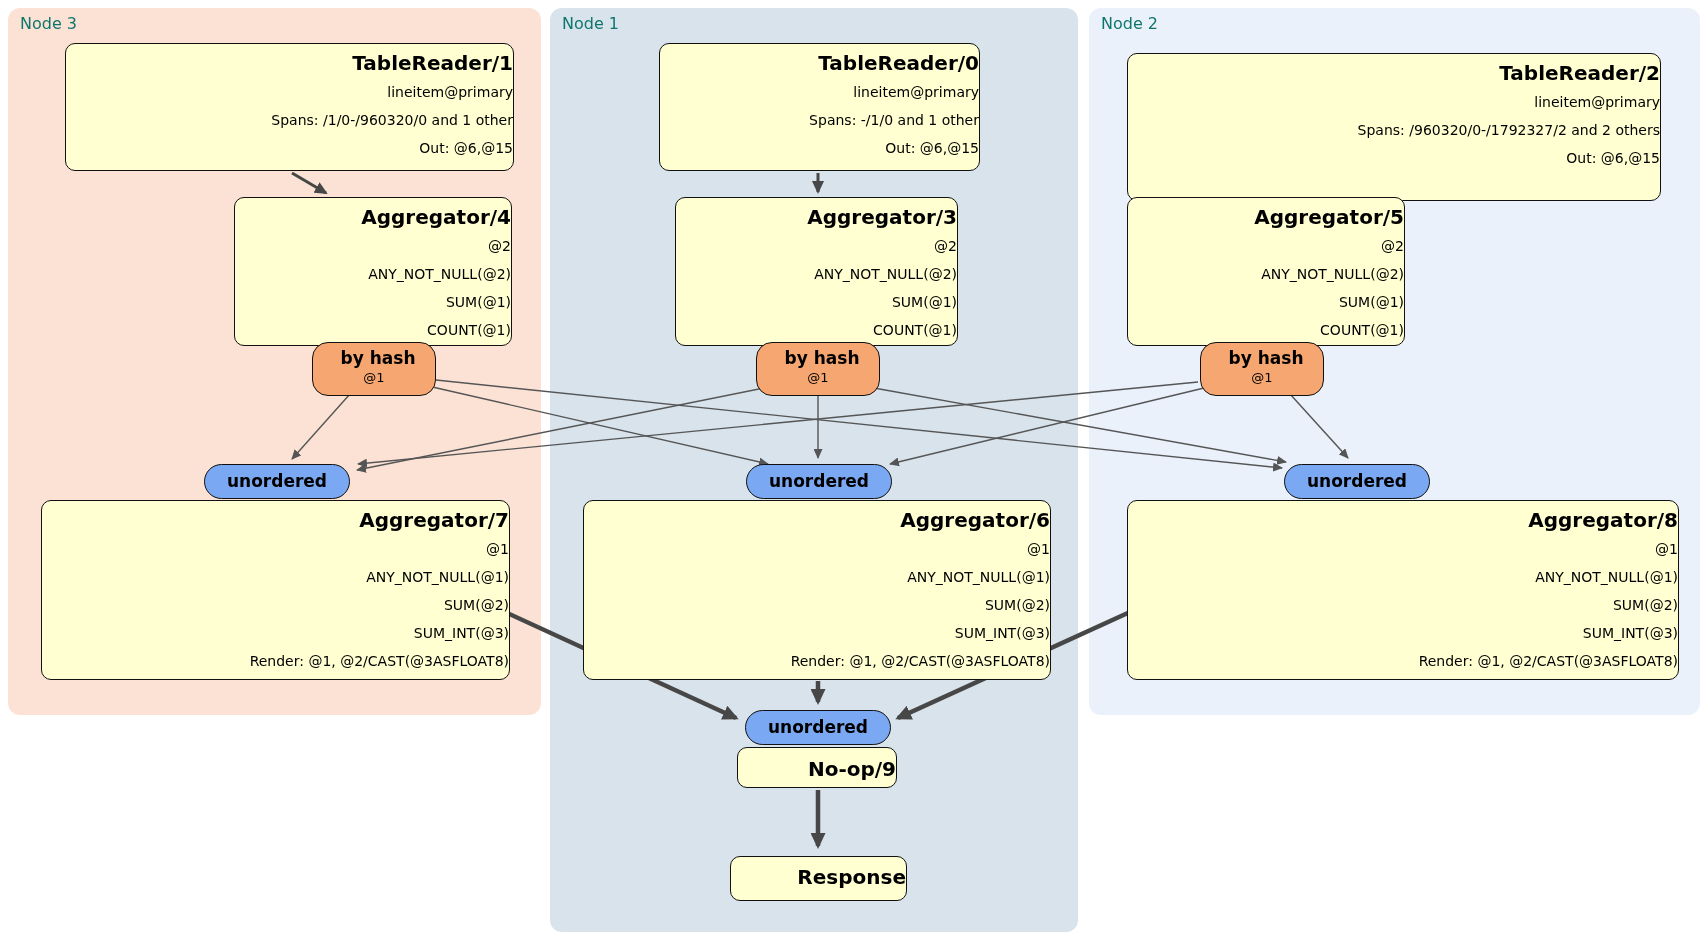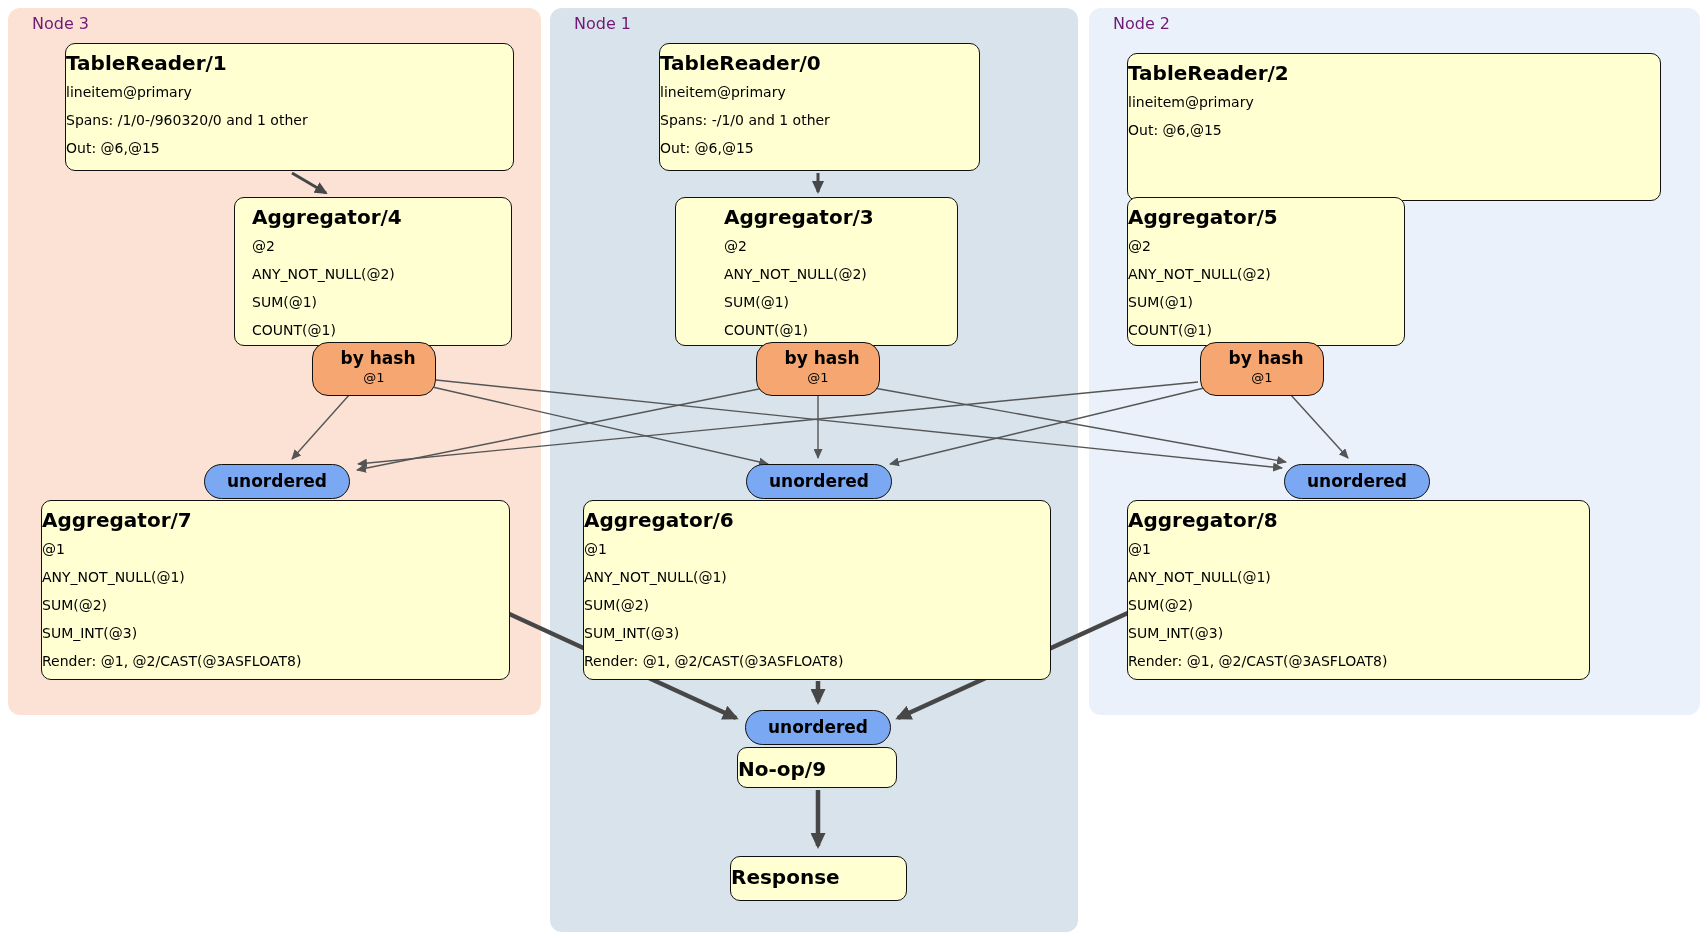--- a/index.html
+++ b/index.html
@@ -2,27 +2,27 @@
 <html style="--node3-bg: #fbe2d5; --node1-bg: #d8e3eb; --node2-bg: #eaf1fa; --box-fill: #ffffd2; --router-fill: #f6a670; --sync-fill: #7aa8f2; --edge-thin: #555555; --edge-thick: #474747;"><head>
 <meta charset="utf-8">
 <style>
   html,body{margin:0;padding:0;background:#ffffff;}
   .canvas{
     position:relative;width:1708px;height:940px;overflow:hidden;
     font-family:"DejaVu Sans","Liberation Sans",sans-serif;color:#000;
     background:#ffffff;
   }
   .region{position:absolute;border-radius:12px;}
-  .region-label{position:absolute;left:24px;top:6px;font-size:16px;color:#701a75;white-space:nowrap;}
+  .region-label{position:absolute;left:12px;top:6px;font-size:16px;color:#0f766e;white-space:nowrap;}
   .node3{left:8px;top:8px;width:533px;height:707px;background:var(--node3-bg,#fbe2d5);}
   .node1{left:550px;top:8px;width:528px;height:924px;background:var(--node1-bg,#d8e3eb);}
   .node2{left:1089px;top:8px;width:611px;height:707px;background:var(--node2-bg,#eaf1fa);}
   .edges{position:absolute;left:0;top:0;width:1708px;height:940px;z-index:1;}
   .pbox{
-    position:absolute;z-index:2;box-sizing:border-box;text-align:left;
+    position:absolute;z-index:2;box-sizing:border-box;text-align:right;
     background:var(--box-fill,#ffffd2);border:1.5px solid #111;border-radius:10px;
     padding-top:4px;
   }
   .pbox-title{font-size:20px;font-weight:bold;line-height:30px;white-space:nowrap;}
   .pbox-line{font-size:14px;line-height:28px;white-space:nowrap;}
   .single .pbox-title{line-height:34px;}
   .pill{
     position:absolute;z-index:3;box-sizing:border-box;text-align:center;
     border:1.5px solid #111;font-weight:bold;
   }
@@ -143,35 +143,36 @@
   <div class="pbox single" style="left:737px;top:747px;width:160px;height:41px;padding-top:4px;">
     <div class="pbox-title">No-op/9</div>
   </div>
   <div class="pbox single" style="left:730px;top:856px;width:177px;height:45px;padding-top:3px;">
     <div class="pbox-title">Response</div>
   </div>
 
   <div class="pbox" style="left:1127px;top:29px;width:534px;height:148px;margin-top:24px;">
     <div class="pbox-title">TableReader/2</div>
     <div class="pbox-line">lineitem@primary</div>
+    <div class="pbox-line">Spans: /960320/0-/1792327/2 and 2 others</div>
     <div class="pbox-line">Out: @6,@15</div>
   </div>
   <div class="pbox" style="left:1127px;top:197px;width:278px;height:149px;">
     <div class="pbox-title">Aggregator/5</div>
     <div class="pbox-line">@2</div>
     <div class="pbox-line">ANY_NOT_NULL(@2)</div>
     <div class="pbox-line">SUM(@1)</div>
     <div class="pbox-line">COUNT(@1)</div>
   </div>
   <div class="pill router" style="left:1200px;top:342px;">
     <div class="router-label">by hash</div>
     <div class="router-sub">@1</div>
   </div>
   <div class="pill sync" style="left:1284px;top:464px;">unordered</div>
-  <div class="pbox" style="left:1127px;top:500px;width:463px;height:180px;">
+  <div class="pbox" style="left:1127px;top:500px;width:552px;height:180px;">
     <div class="pbox-title">Aggregator/8</div>
     <div class="pbox-line">@1</div>
     <div class="pbox-line">ANY_NOT_NULL(@1)</div>
     <div class="pbox-line">SUM(@2)</div>
     <div class="pbox-line">SUM_INT(@3)</div>
     <div class="pbox-line">Render: @1, @2/CAST(@3ASFLOAT8)</div>
   </div>
 
 </div>
 

